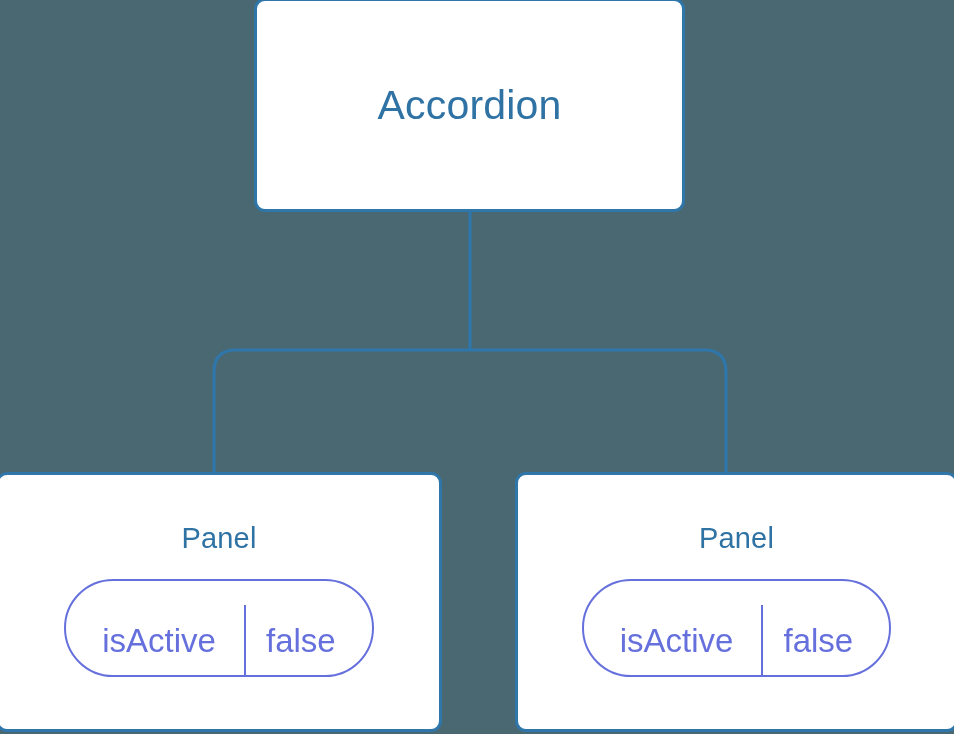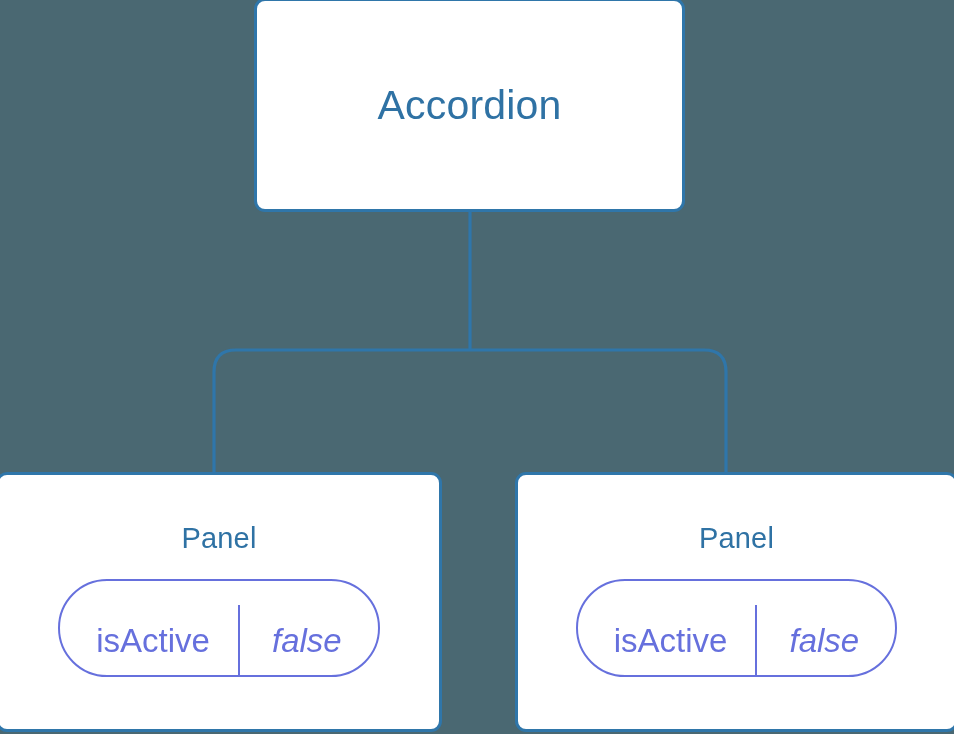--- a/index.html
+++ b/index.html
@@ -105,22 +105,21 @@
     line-height: 1;
     white-space: nowrap;
     box-sizing: border-box;
     margin-top: 24px;
   }
   .pill-key {
     padding: 0 28px 0 36px;
     border-right: 2px solid #6670dd;
   }
   .pill-value {
-    padding: 0 36px 0 32px;
-    font-style: italic;
+    padding: 0 36px 0 20px;
   }
 </style>
 </head>
 <body>
 
 <div id="stage">
 
   <svg id="connectors" viewBox="0 0 954 734" width="954" height="734" xmlns="http://www.w3.org/2000/svg" fill="none">
     <path d="M 470 211 L 470 350" stroke="#2f76aa" stroke-width="3.2" stroke-linecap="butt"></path>
     <path d="M 470 350 L 236 350 Q 214 350 214 372 L 214 476" stroke="#2f76aa" stroke-width="3.2" stroke-linecap="butt"></path>

